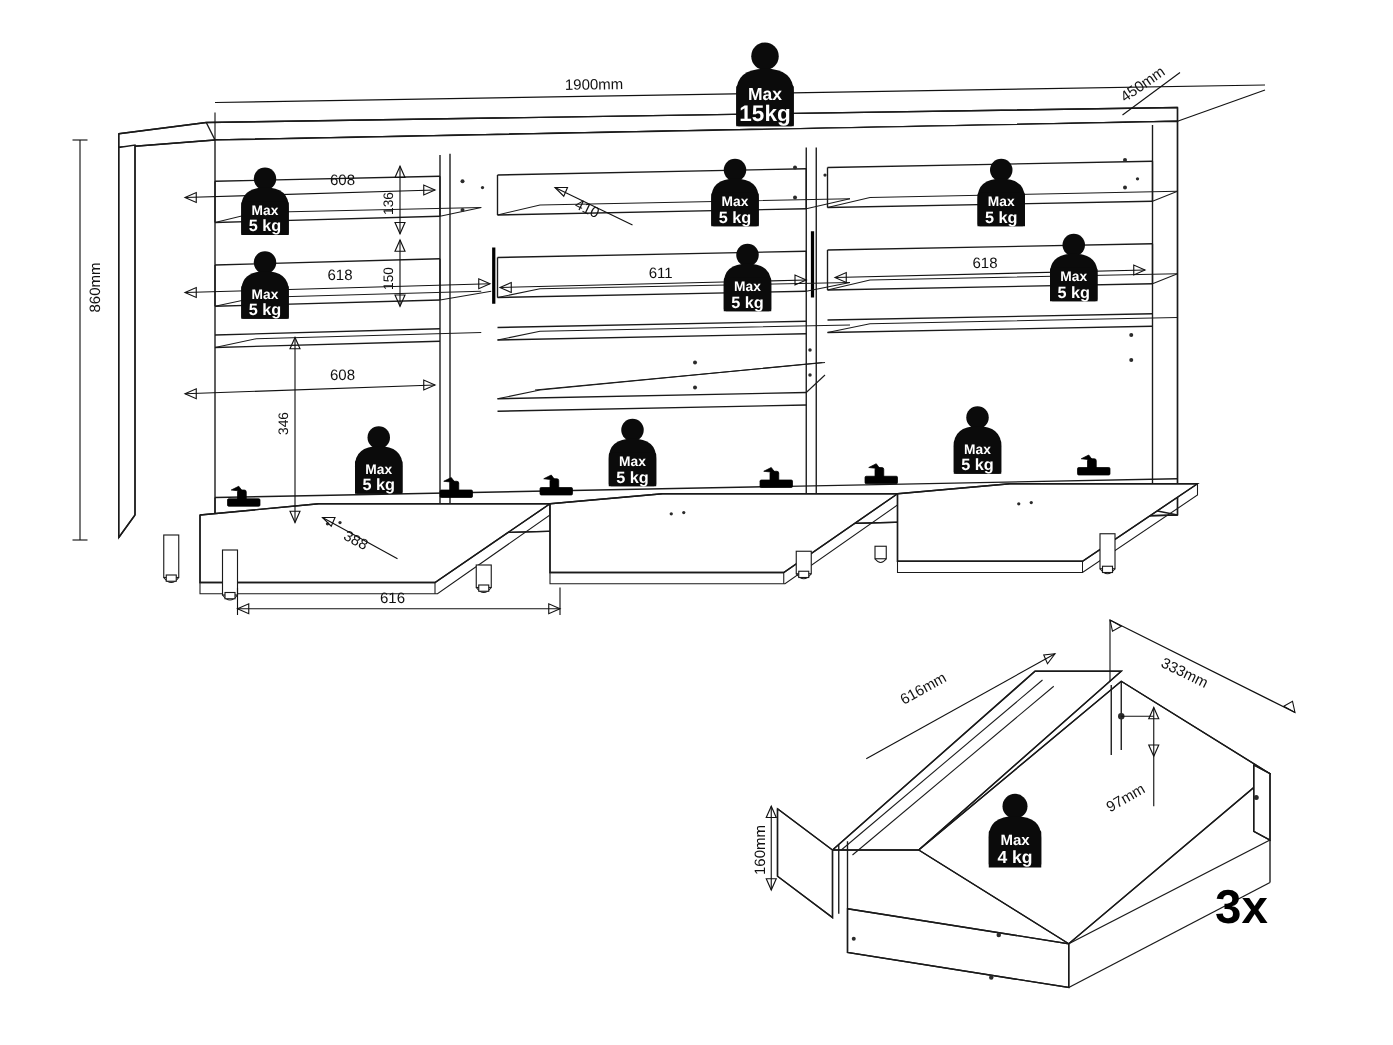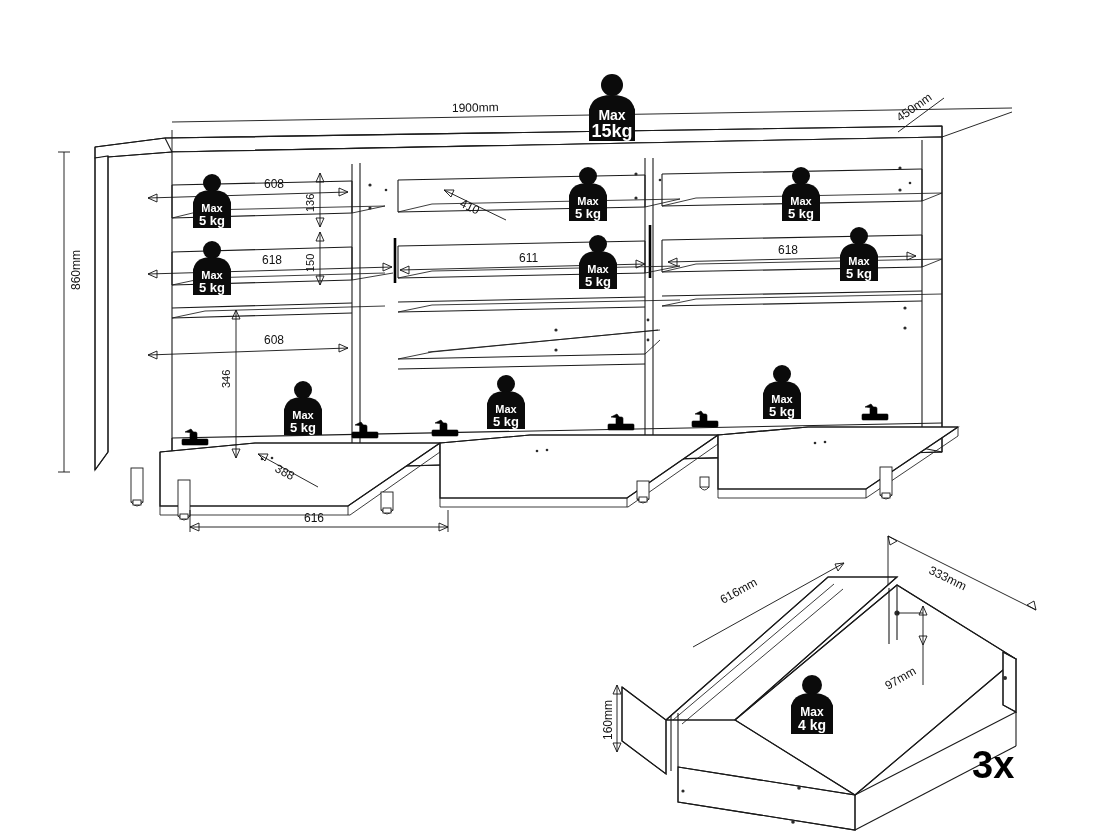--- a/index.html
+++ b/index.html
@@ -13,21 +13,20 @@
     height: 836px;
     position: relative;
     overflow: hidden;
     font-family: "Liberation Sans", sans-serif;
   }
   #diagram-root {
     position: absolute;
     left: 0; top: 0;
     width: 1114px;
     height: 640px;
-    margin-top: 40px;
   }
   svg#drawing {
     position: absolute;
     left: 0; top: 0;
     width: 1114px;
     height: 836px;
     display: block;
   }
   .panel-face { fill: #ffffff; stroke: #1a1a1a; stroke-width: 1.1; }
   .panel-face-thin { fill: #ffffff; stroke: #1a1a1a; stroke-width: 0.9; }

